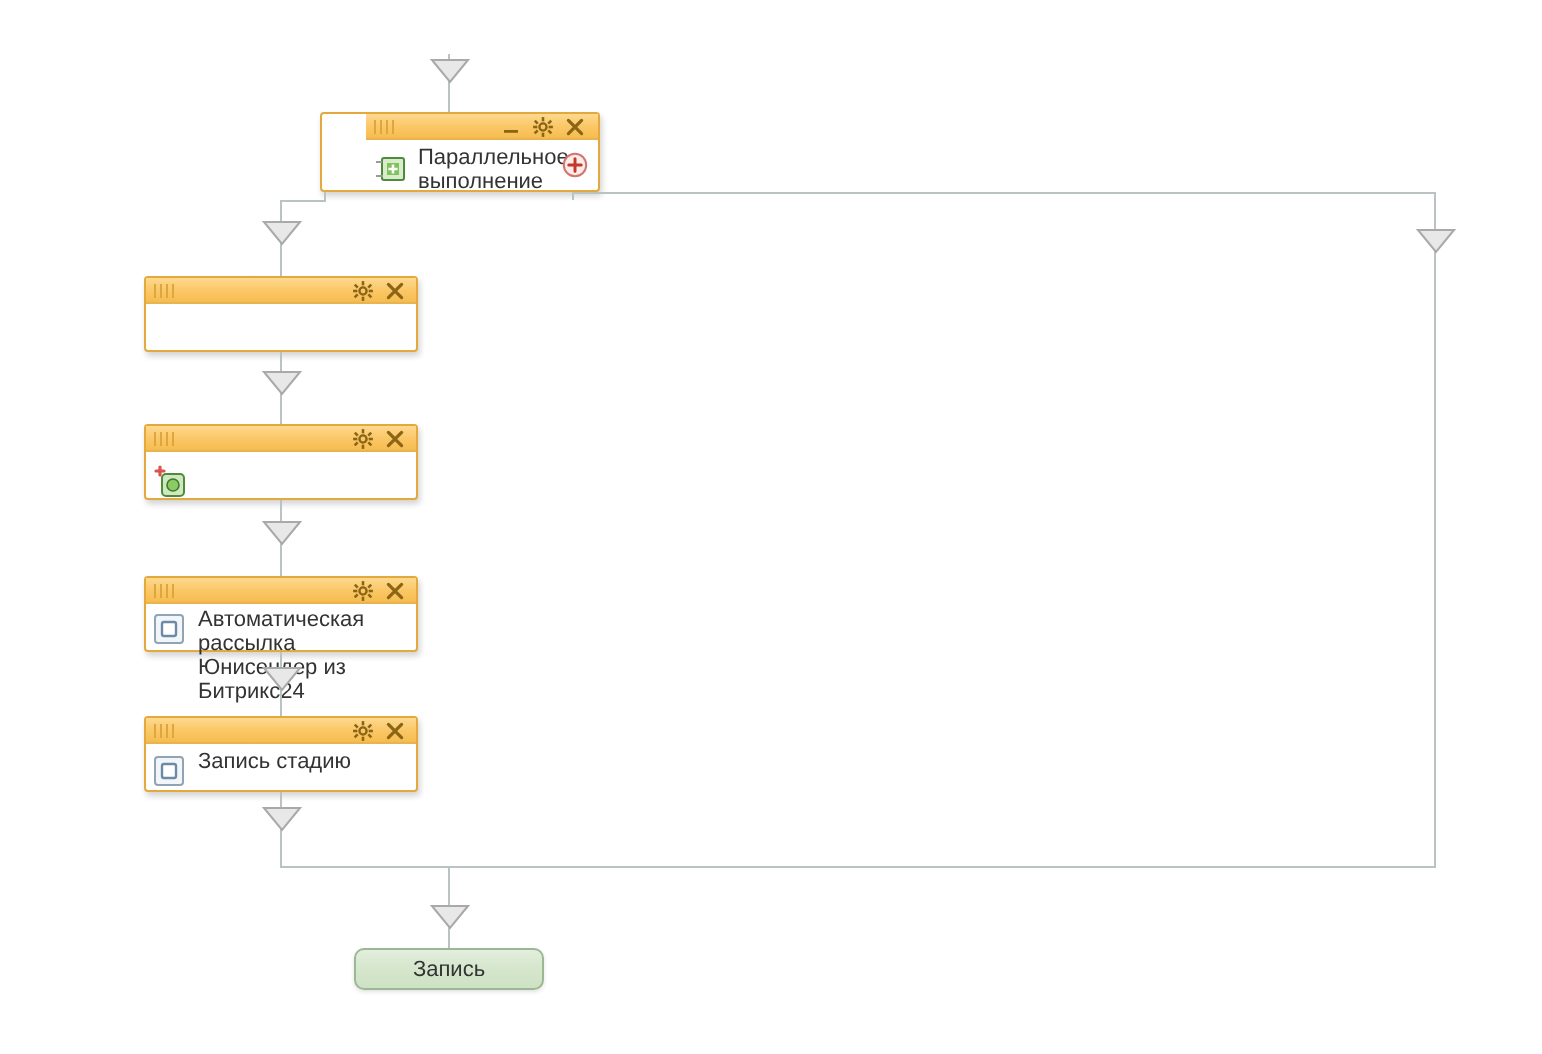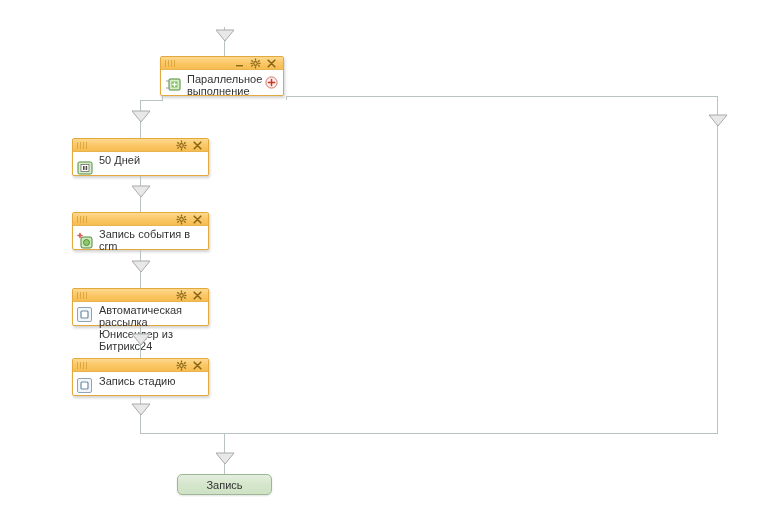--- a/index.html
+++ b/index.html
@@ -134,21 +134,21 @@
 <div id="canvas">
 
 
   <div class="line-v" style="left:224px; top:27px; height:31px;"></div>
   <div class="arrow-wrap" style="left:215px; top:29px;">
     <svg width="20" height="13" viewBox="0 0 20 13">
       <polygon points="1,1 19,1 10,12" fill="#e8e8e8" stroke="#a9a9a9" stroke-width="1"></polygon>
     </svg>
   </div>
 
-  <div class="node" style="left:160px; top:56px; width:124px; height:40px;">
+  <div class="node" style="left:160px; top:56px; width:140px; height:40px;padding-left:22px;">
     <div class="node-title">
       <span class="grip">
         <i></i>
           <i></i>
           <i></i>
           <i></i>
       </span>
       <span class="tbtn" style="right:38px;">
         <svg width="11" height="11" viewBox="0 0 11 11">
           <rect x="2" y="7" width="7" height="1.4" fill="#8a6516"></rect>
@@ -226,31 +226,20 @@
             <rect x="1.6" y="7.5" width="1.4" height="2.3" transform="rotate(45 2.3 8.6)"></rect>
           </g>
         </svg>
       </span>
       <span class="tbtn" style="right:5px;">
         <svg width="11" height="11" viewBox="0 0 11 11">
           <path d="M2.2 2.2 L8.8 8.8 M8.8 2.2 L2.2 8.8" stroke="#8a6516" stroke-width="1.6" stroke-linecap="round"></path>
         </svg>
       </span>
     </div>
-    <div class="node-body" style="padding-top:2px;">
-      <span class="node-icon" style="top:9px;">
-        <svg width="16" height="14" viewBox="0 0 16 14">
-          <rect x="1" y="1" width="14" height="12" rx="1.5" fill="#d9eccb" stroke="#4e8b3a" stroke-width="1"></rect>
-          <rect x="4" y="3.5" width="8" height="7" fill="#ffffff" stroke="#6b6b6b" stroke-width="0.8"></rect>
-          <rect x="6" y="5" width="1.6" height="4" fill="#4e4e4e"></rect>
-          <rect x="8.6" y="5" width="1.6" height="4" fill="#4e4e4e"></rect>
-        </svg>
-      </span>
-      <span class="node-label">50 Дней</span>
-    </div>
   </div>
 
   <div class="line-v" style="left:140px; top:176px; height:36px;"></div>
   <div class="arrow-wrap" style="left:131px; top:185px;">
     <svg width="20" height="13" viewBox="0 0 20 13">
       <polygon points="1,1 19,1 10,12" fill="#e8e8e8" stroke="#a9a9a9" stroke-width="1"></polygon>
     </svg>
   </div>
 
   <div class="node" style="left:72px; top:212px; width:137px; height:38px;">
@@ -283,21 +272,20 @@
       </span>
     </div>
     <div class="node-body" style="padding-top:2px;">
       <span class="node-icon" style="top:6px;">
         <svg width="18" height="18" viewBox="0 0 18 18">
           <rect x="4" y="5" width="11" height="11" rx="2" fill="#cfe8c0" stroke="#4e8b3a" stroke-width="1"></rect>
           <circle cx="9.5" cy="10.5" r="3" fill="#8ccb63" stroke="#3f7a2e" stroke-width="0.8"></circle>
           <path d="M3 1.5 v4 M1 3.5 h4" stroke="#d9534f" stroke-width="1.6" stroke-linecap="round"></path>
         </svg>
       </span>
-      <span class="node-label">Запись события в crm</span>
     </div>
   </div>
 
   <div class="line-v" style="left:140px; top:250px; height:38px;"></div>
   <div class="arrow-wrap" style="left:131px; top:260px;">
     <svg width="20" height="13" viewBox="0 0 20 13">
       <polygon points="1,1 19,1 10,12" fill="#e8e8e8" stroke="#a9a9a9" stroke-width="1"></polygon>
     </svg>
   </div>
 

